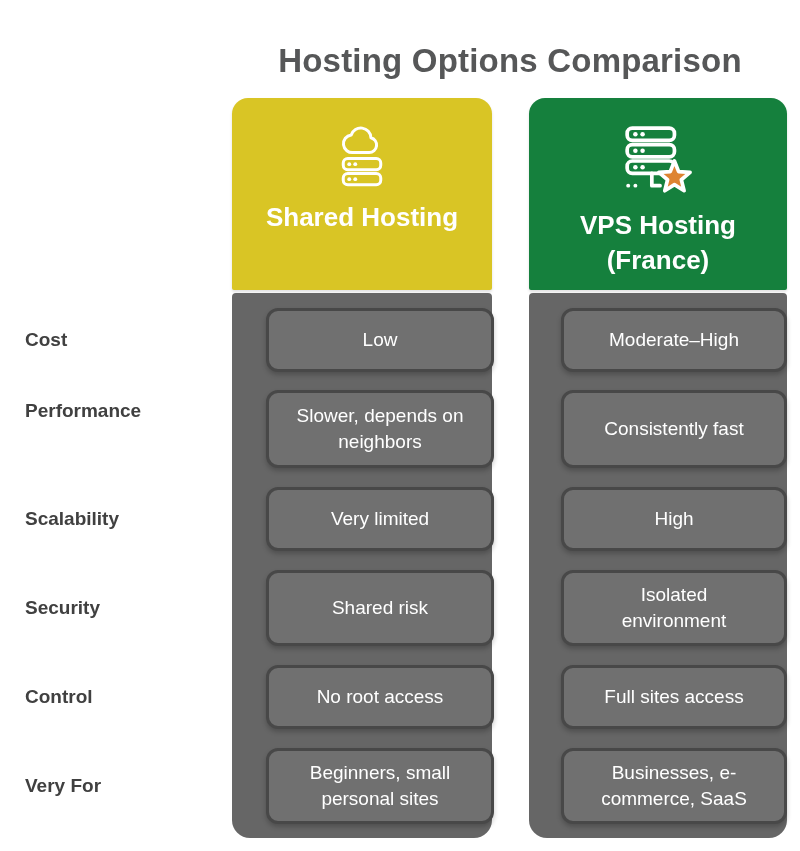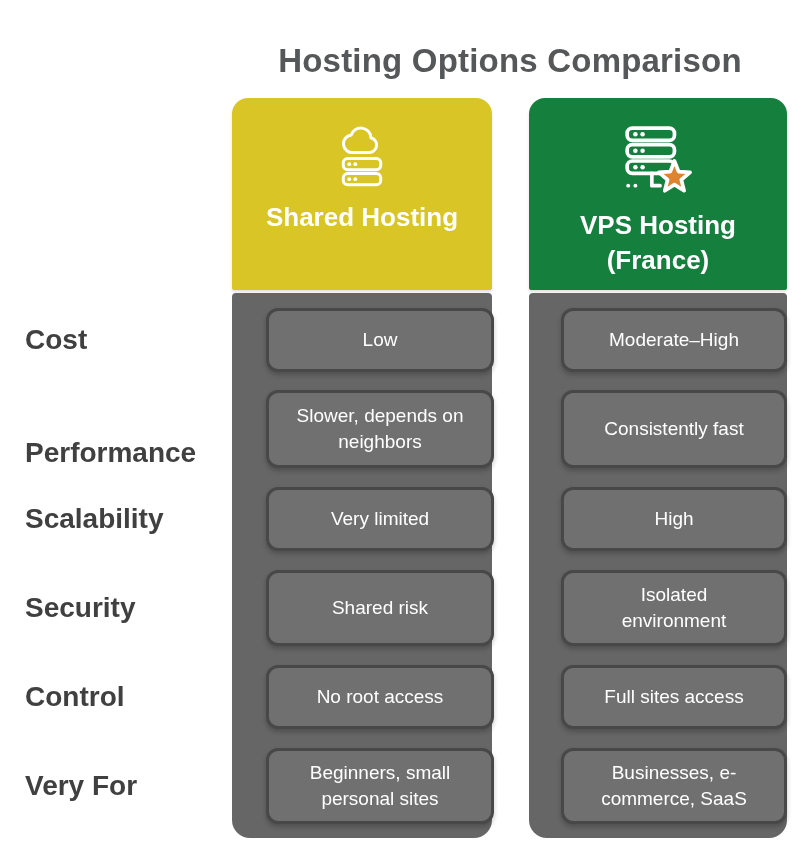--- a/index.html
+++ b/index.html
@@ -18,26 +18,26 @@
     text-align: center;
     font-size: 33px; font-weight: bold;
     color: #565758;
     letter-spacing: 0.2px;
   }
 
   
   .row-label {
     position: absolute;
     left: 25px; width: 200px;
-    font-size: 28px; font-weight: bold;
+    font-size: 19px; font-weight: bold;
     color: #404040;
     line-height: 32px;
   }
   .rl-0 { top: 324px; }
-  .rl-1 { top: 437px; }
+  .rl-1 { top: 395px; }
   .rl-2 { top: 503px; }
   .rl-3 { top: 592px; }
   .rl-4 { top: 681px; }
   .rl-5 { top: 770px; }
 
   
   .col-header {
     position: absolute;
     top: 98px; height: 192px;
     border-radius: 16px 16px 2px 2px;

